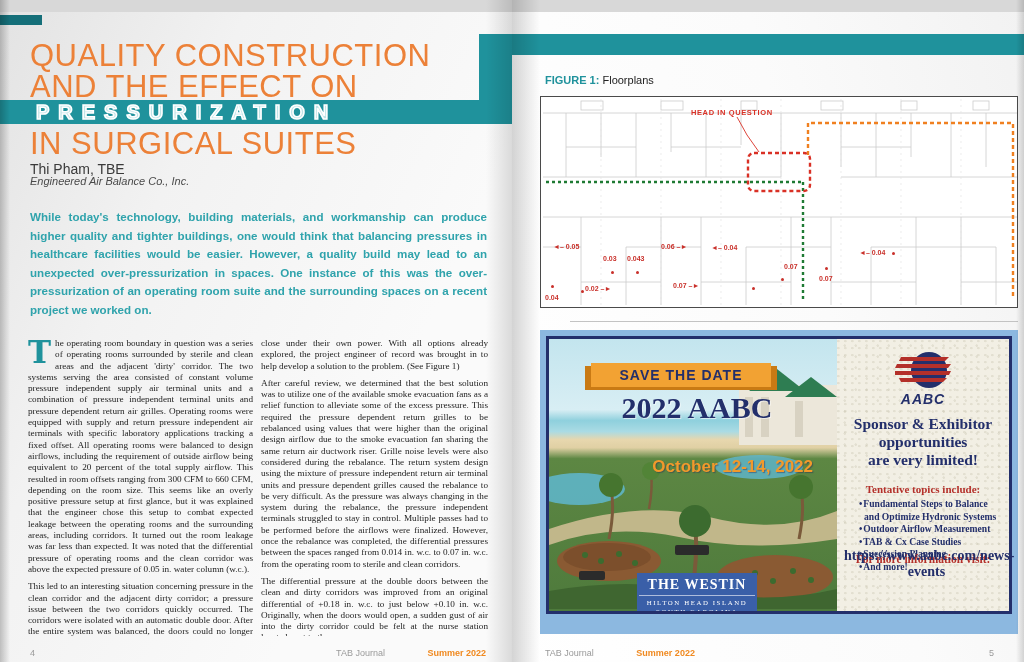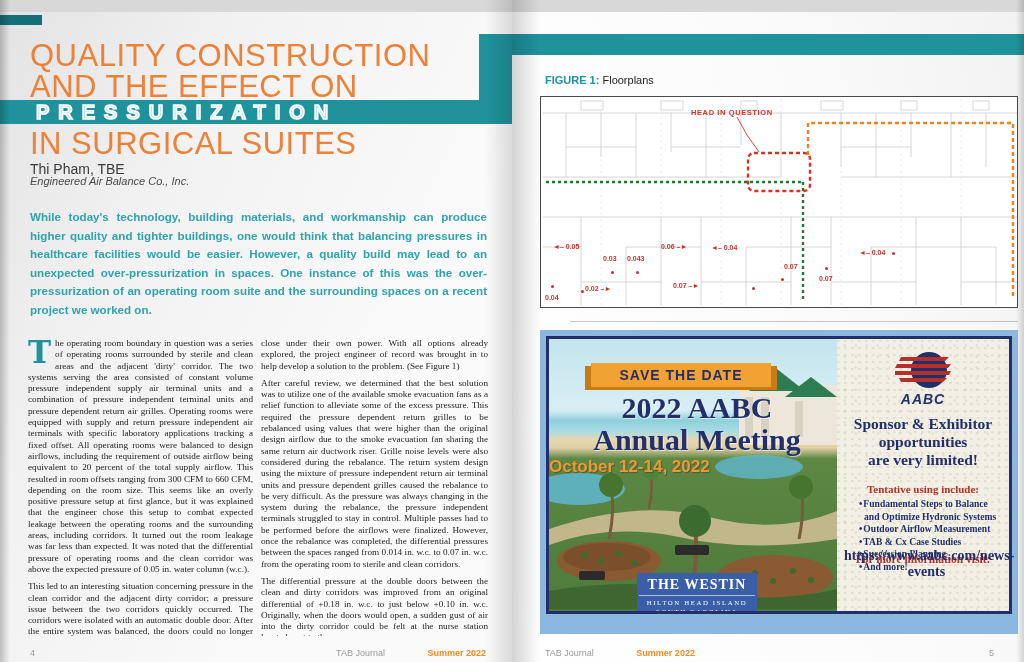--- a/index.html
+++ b/index.html
@@ -74,21 +74,21 @@
               background:linear-gradient(to bottom,#c3e5ee 0%,#d8eef4 26%,#8fd0dd 30%,#aadbe4 34%,#e7d7ae 37%,#e0d0a4 40%,#5d8743 44%,#4e7a3c 100%); }
   .ad-photo svg { position:absolute; left:0; top:0; }
   .ribbon { position:absolute; left:42px; top:24px; width:180px; height:24px; background:#f2a233;
             display:flex; align-items:center; justify-content:center;
             box-shadow:-6px 3px 0 #c97a14, 6px 3px 0 #c97a14; }
   .ribbon span { color:#232f6b; font-weight:800; font-size:14px; letter-spacing:1px; }
   .ad-title { position:absolute; left:0; width:264px; text-align:center; color:#232f6b;
               font-family:"Liberation Serif", serif; font-weight:700;margin-left:16px; }
   .ad-title1 { top:52px;  font-size:30px; text-shadow:1px 1px 0 rgba(255,255,255,.55); }
   .ad-title2 { top:84px;  font-size:30px; text-shadow:1px 1px 0 rgba(255,255,255,.55); }
-  .ad-dates { position:absolute; left:0; top:118px; width:264px; text-align:left;
+  .ad-dates { position:absolute; left:0; top:118px; width:264px; text-align:right;
               color:#f2992b; font-size:17px; font-weight:800; text-shadow:1px 1px 1px rgba(40,40,90,.45); }
   .westin { position:absolute; left:88px; top:234px; width:120px; padding:4px 2px 4px 2px;
             background:#3a5fa8; text-align:center; color:#fff; font-family:"Liberation Serif", serif; }
   .westin .w1 { font-size:14px; font-weight:700; letter-spacing:1px; border-bottom:1px solid #aebcdc; padding-bottom:2px; margin-bottom:2px; }
   .westin .w2, .westin .w3 { font-size:6.8px; letter-spacing:1.6px; line-height:9px; }
 
   .ad-panel { position:relative; flex:1; height:100%; text-align:center; padding-top:10px;
               background:
                 radial-gradient(circle at 20% 30%, rgba(180,175,150,.25) 0 1px, transparent 1.5px),
                 radial-gradient(circle at 70% 60%, rgba(180,175,150,.25) 0 1px, transparent 1.5px),
@@ -233,21 +233,20 @@
             <path d="M100,170 Q104,148 102,136" stroke="#7a5a3a" stroke-width="2.5" fill="none"></path>
             <circle cx="102" cy="132" r="9" fill="#528437"></circle>
             <rect x="126" y="206" width="34" height="10" rx="2" fill="#2b2b2b"></rect>
             <rect x="30" y="232" width="26" height="9" rx="2" fill="#2b2b2b"></rect>
             <path d="M0,252 Q80,238 150,252 Q220,266 288,250 L288,270 L0,270 Z" fill="#3f6630"></path>
           </svg>
           <div class="ribbon">
               <span>SAVE THE DATE</span>
             </div>
           <div class="ad-title ad-title1">2022 AABC</div>
-          <div class="ad-title ad-title2">Annual Meeting</div>
           <div class="ad-dates">October 12-14, 2022</div>
           <div class="westin">
             <div class="w1">THE WESTIN</div>
             <div class="w2">HILTON HEAD ISLAND</div>
             <div class="w3">SOUTH CAROLINA</div>
           </div>
         </div>
         <div class="ad-panel">
           <svg class="aabc-logo" width="64" height="44" viewBox="0 0 64 44">
             <circle cx="38" cy="21" r="18" fill="#232f6b"></circle>
@@ -257,21 +256,21 @@
               <polygon points="4,22 60,22 58,26 4,26"></polygon>
               <polygon points="8,29 56,29 52,33 10,33"></polygon>
             </g>
           </svg>
           <div class="aabc-word">AABC</div>
           <div class="sponsor">
             <div>Sponsor &amp; Exhibitor</div>
             <div>opportunities</div>
             <div>are very limited!</div>
           </div>
-          <div class="topics-head">Tentative using include:</div>
+          <div class="topics-head">Tentative topics include:</div>
           <ul class="topics">
               <li>Fundamental Steps to Balance and Optimize Hydronic Systems</li>
               <li>Outdoor Airflow Measurement</li>
               <li>TAB &amp; Cx Case Studies</li>
               <li>Succession Planning</li>
               <li>And more!</li>
             </ul>
           <div class="info-head">For more information visit:</div>
           <div class="info-url">https://www.aabc.com/news-events</div>
         </div>

